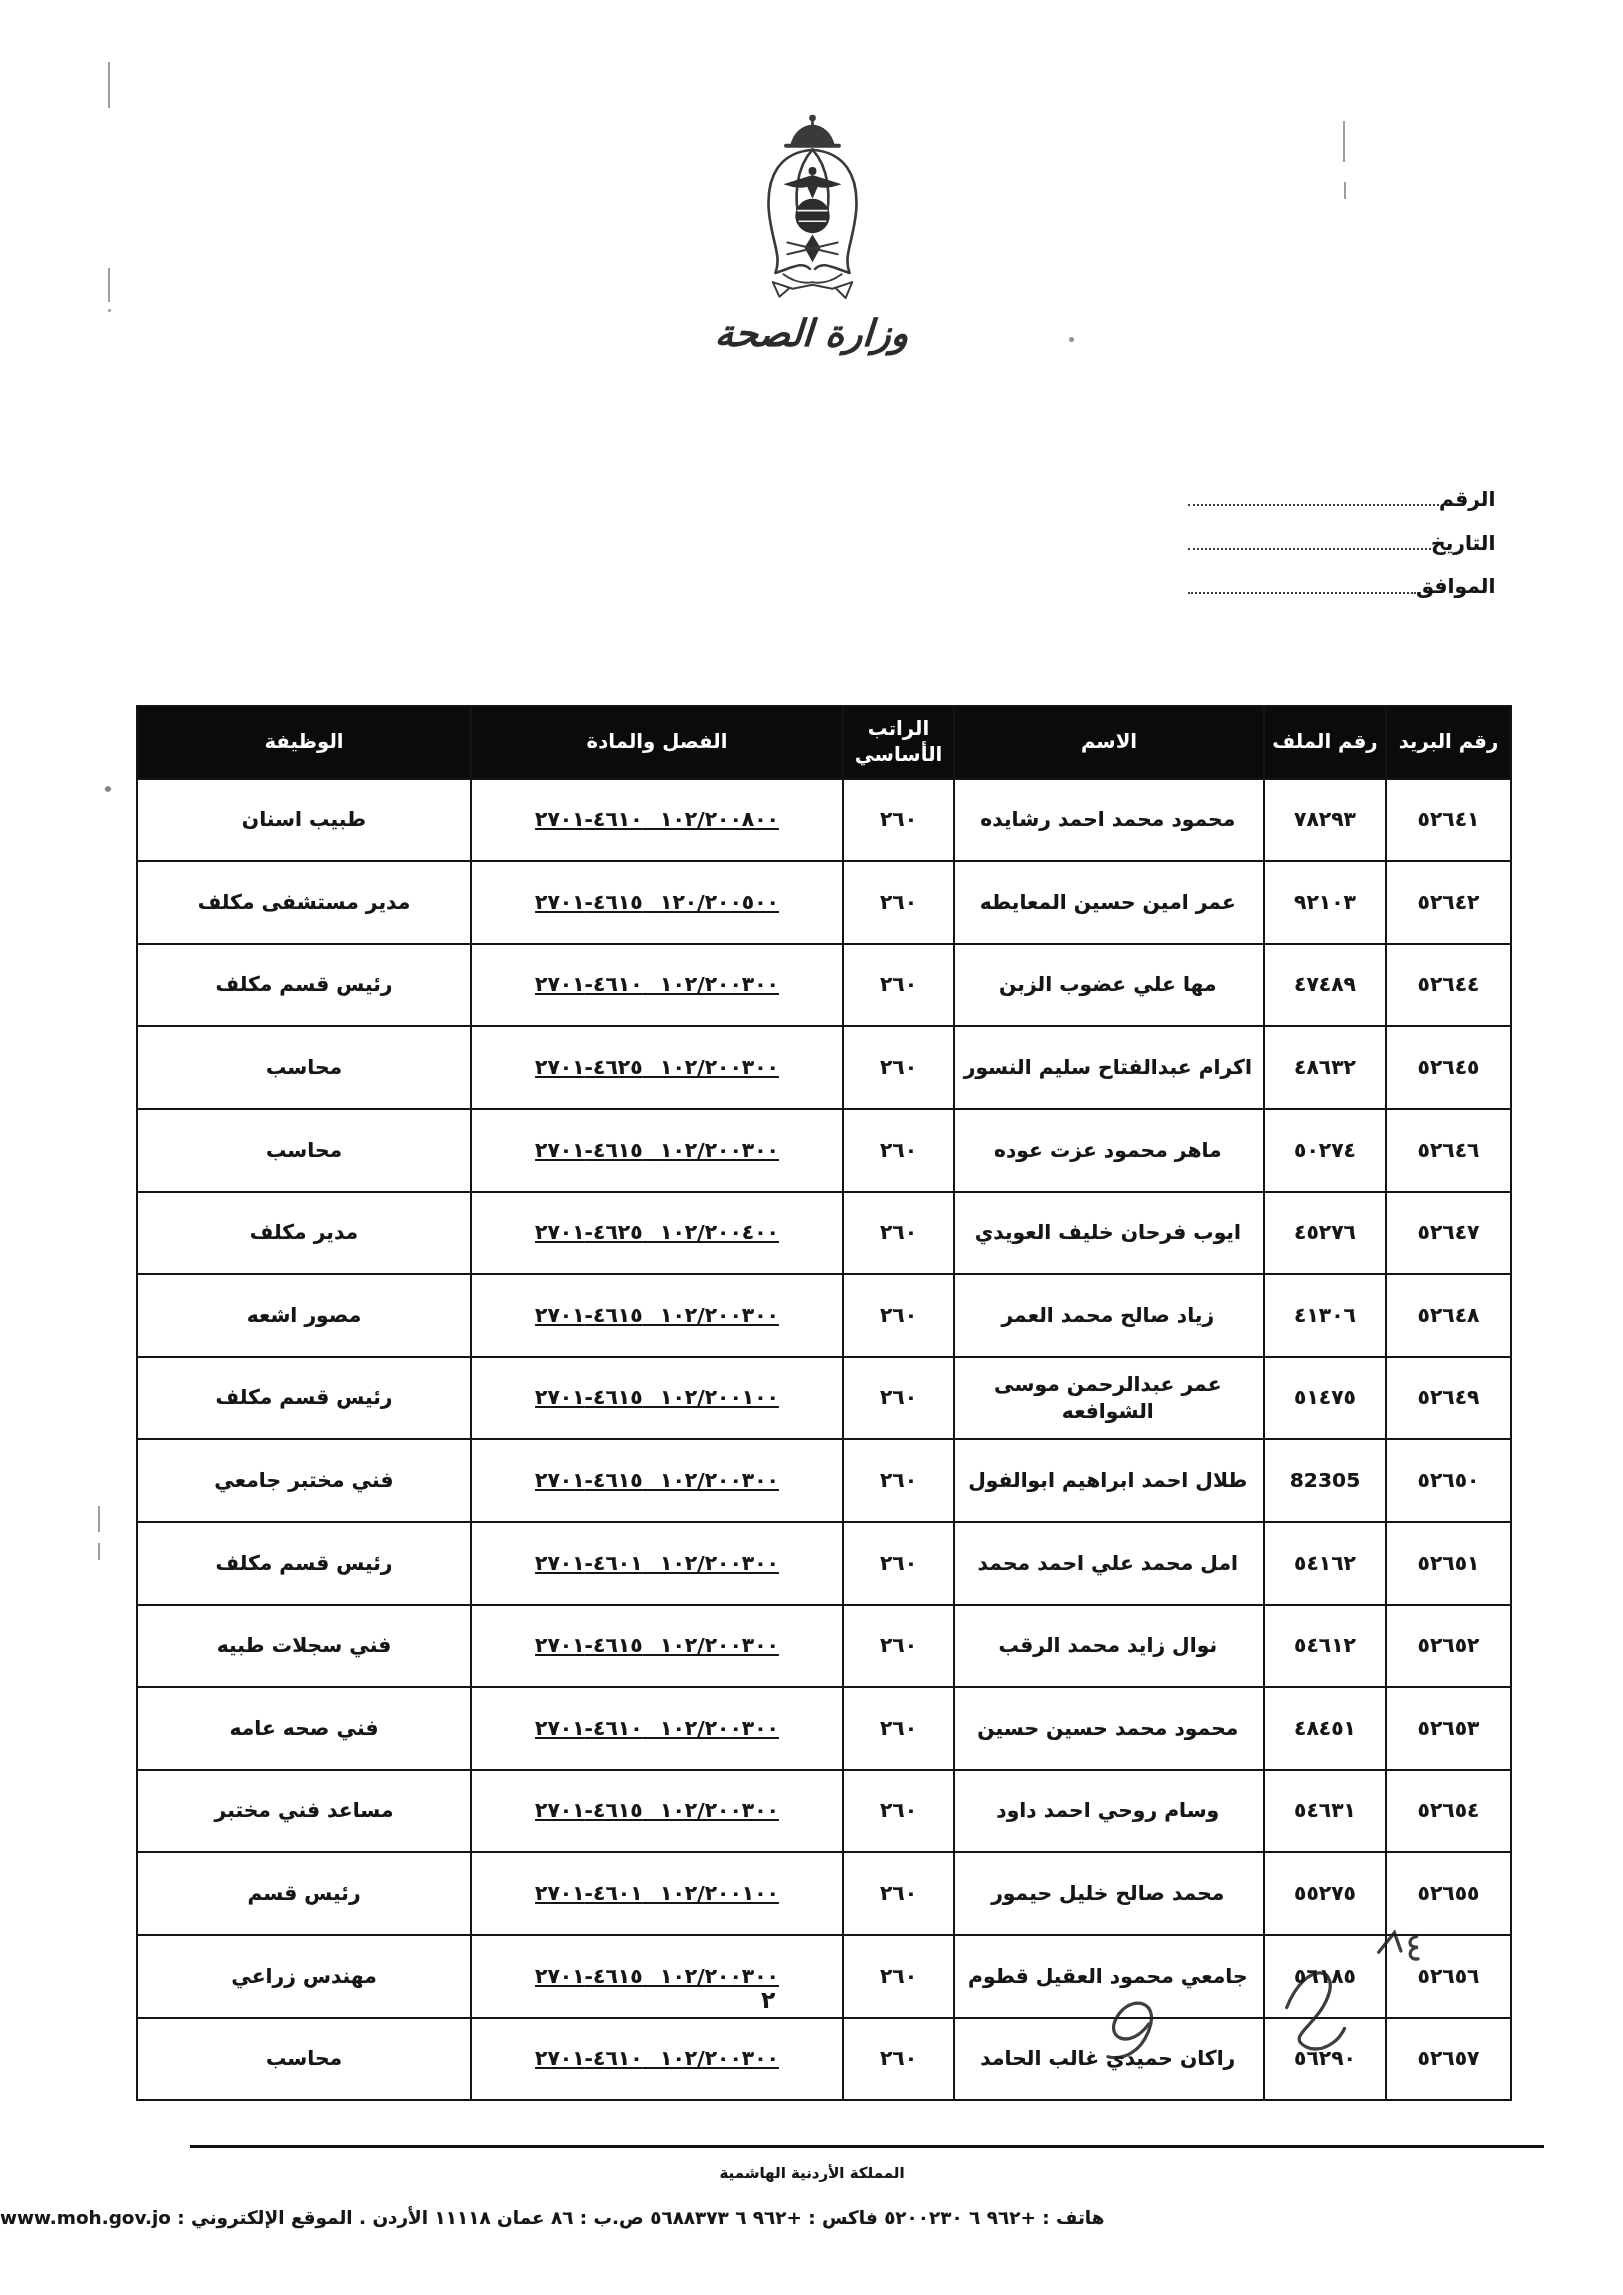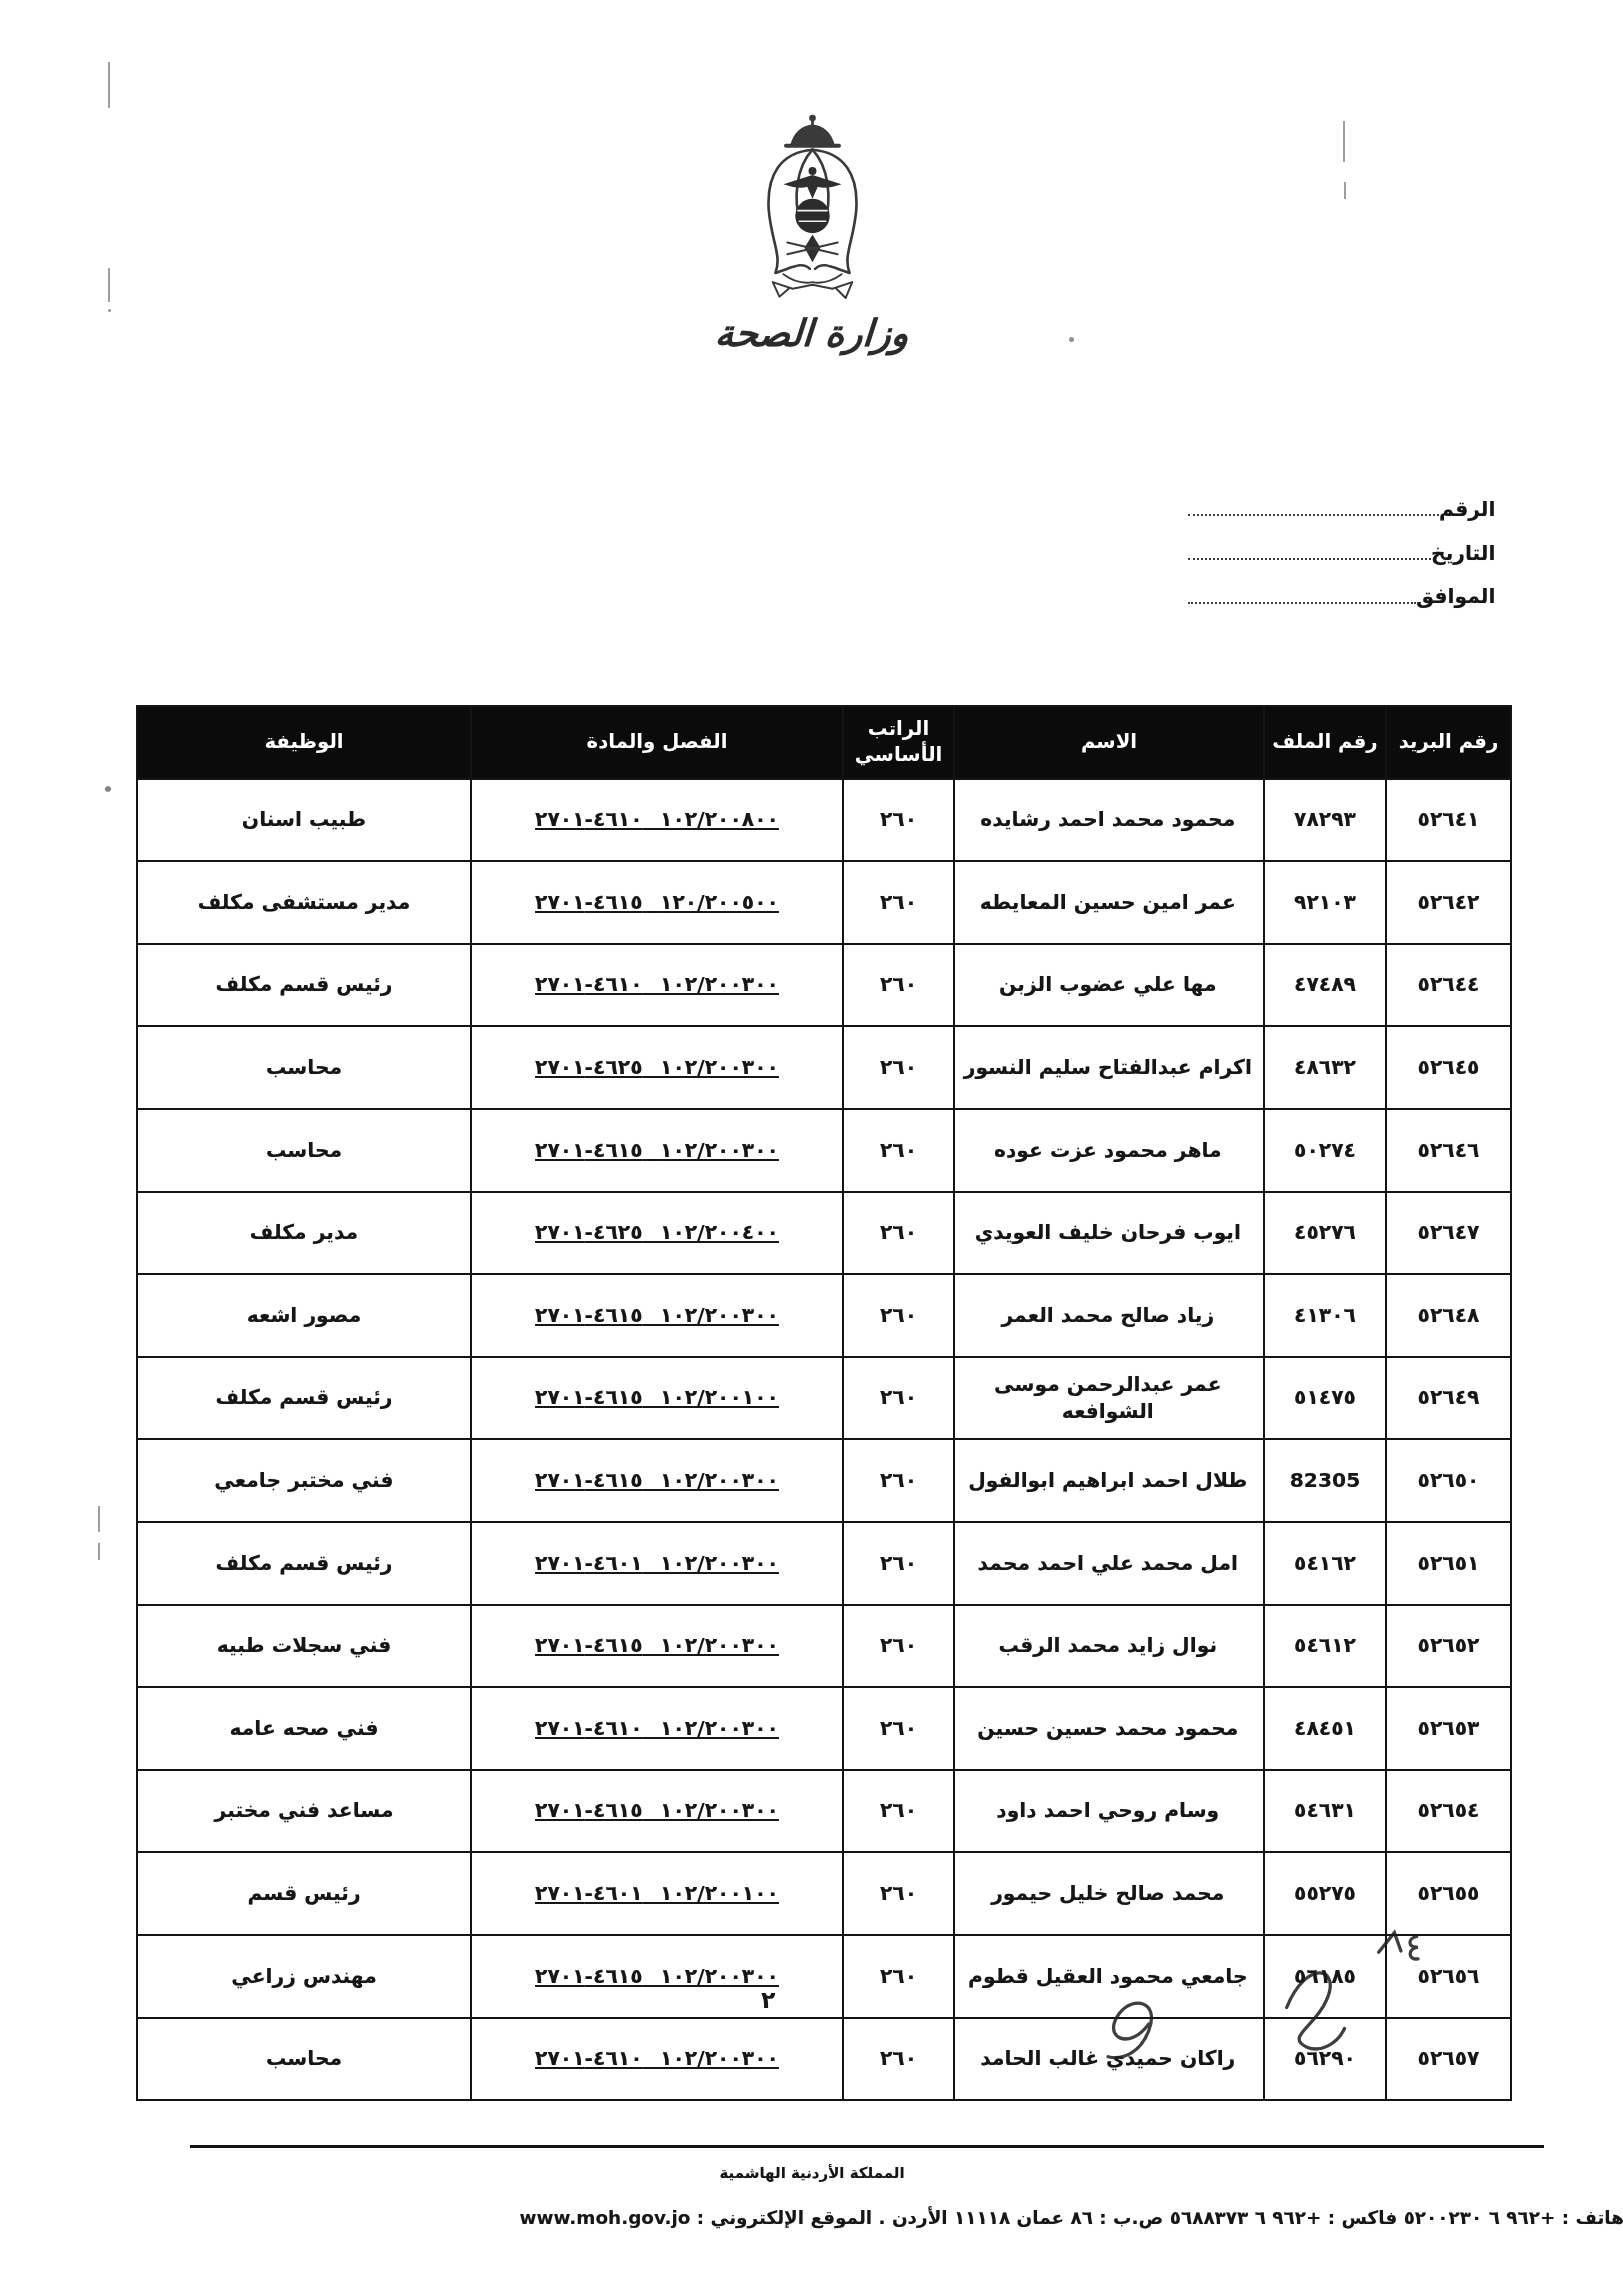--- a/index.html
+++ b/index.html
@@ -47,21 +47,21 @@
     font-style: italic;
     letter-spacing: 1.3px;
     color: #2b2b2b;
     transform: skewX(-4deg);
     text-shadow: 0 0 0.7px rgba(0,0,0,.4);
   }
 
   
   .ref-fields {
     position: absolute;
-    top: 497px;
+    top: 487px;
     right: 122px;
     width: 314px;
   }
   .ref-row {
     display: flex;
     align-items: flex-end;
     margin-bottom: 19.7px;
   }
   .ref-label {
     font-size: 20.3px;
@@ -138,21 +138,21 @@
     top: 2164px;
     text-align: center;
     font-size: 15px;
     font-weight: bold;
     text-shadow: 0 0 0.7px rgba(0,0,0,.35);
   }
   .contact {
     position: absolute;
     left: 0; right: 0;
     top: 2207px;
-    text-align: right;
+    text-align: left;
     font-size: 18.4px;
     font-weight: bold;
     text-shadow: 0 0 0.7px rgba(0,0,0,.3);
   }
 </style>
 </head>
 <body>
 
 <div class="page">
 

